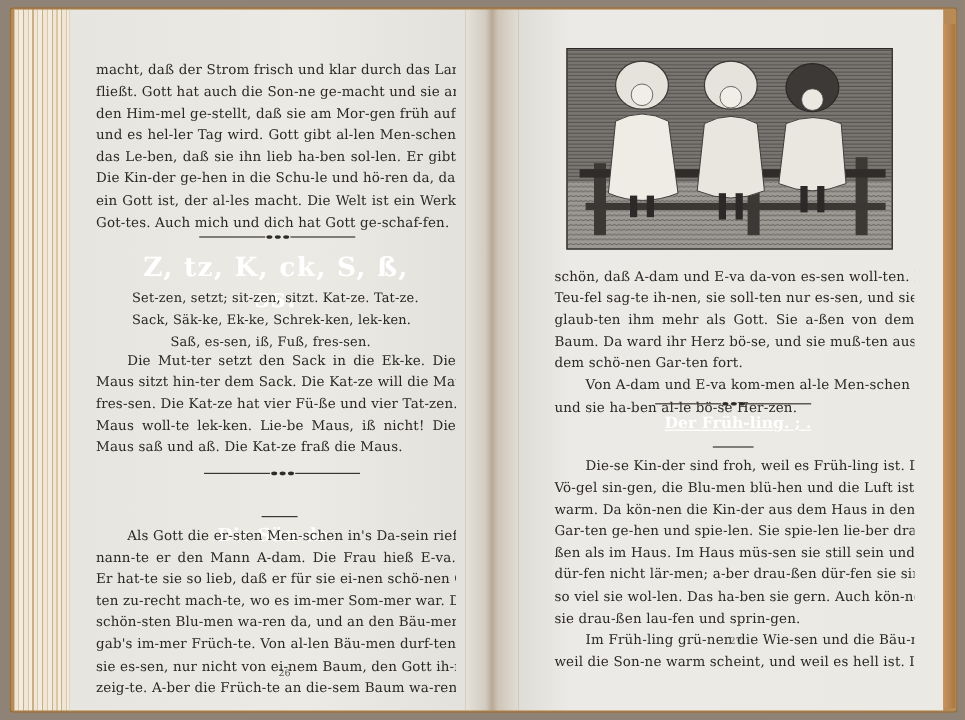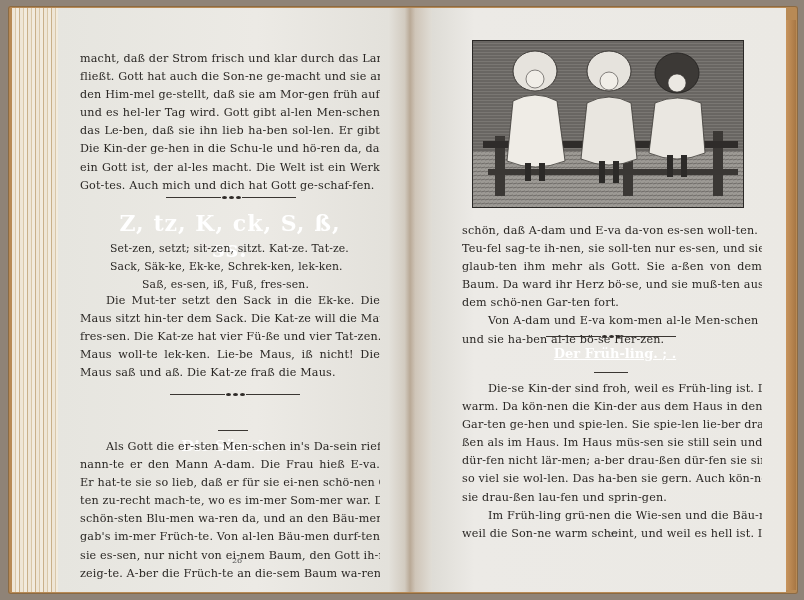--- a/index.html
+++ b/index.html
@@ -190,20 +190,21 @@
       <div class="dot"></div>
       <div class="dot"></div>
       <div class="rule"></div>
   </div>
 
   <div class="heading" style="left:510px; top:346px; width:210px; font-size:13px;text-decoration:underline;">Der Früh-ling. ; .</div>
   <div class="short-rule" style="left:594px; top:372px; width:34px;"></div>
 
   <div class="text" style="left:462px; top:380px; width:300px;">
     <span class="line" style="padding-left:26px; box-sizing:border-box;">Die-se Kin-der sind froh, weil es Früh-ling ist.  Die</span>
+    <span class="line">Vö-gel sin-gen, die Blu-men blü-hen und die Luft ist</span>
     <span class="line">warm.  Da kön-nen die Kin-der aus dem Haus in den</span>
     <span class="line">Gar-ten ge-hen und spie-len.  Sie spie-len lie-ber drau-</span>
     <span class="line">ßen als im Haus.  Im Haus müs-sen sie still sein und</span>
     <span class="line">dür-fen nicht lär-men; a-ber drau-ßen dür-fen sie sin-gen,</span>
     <span class="line">so viel sie wol-len.  Das ha-ben sie gern.  Auch kön-nen</span>
     <span class="line last">sie drau-ßen lau-fen und sprin-gen.</span>
     <span class="line" style="padding-left:26px; box-sizing:border-box;">Im Früh-ling grü-nen die Wie-sen und die Bäu-me,</span>
     <span class="line">weil die Son-ne warm scheint, und weil es hell ist.  Im</span>
   </div>
 

